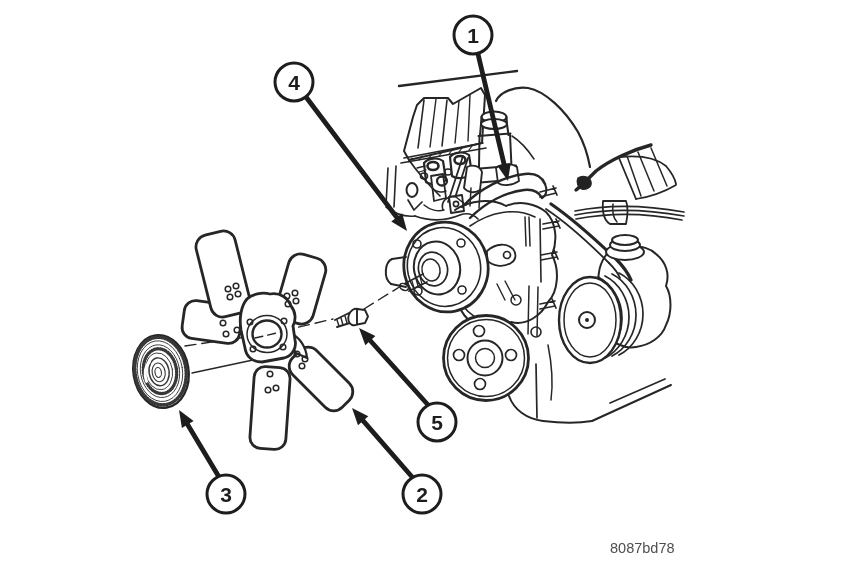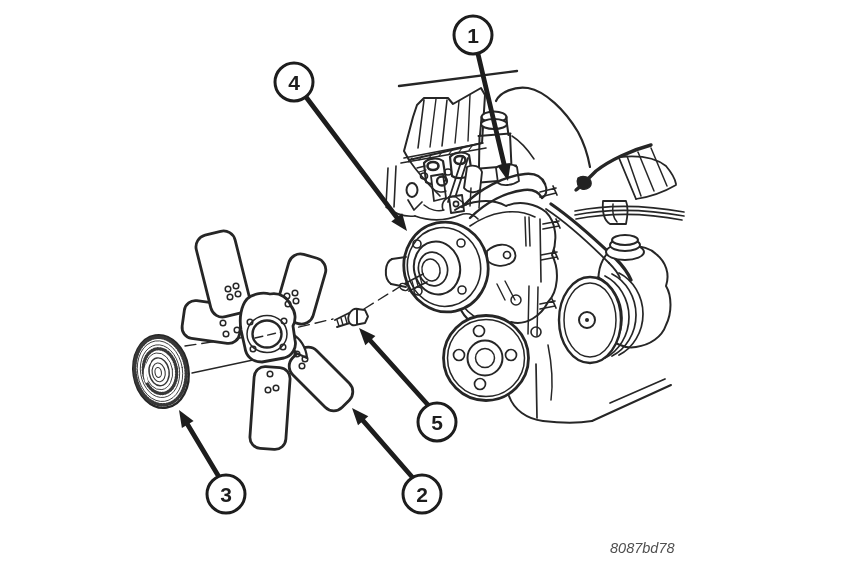--- a/index.html
+++ b/index.html
@@ -1,19 +1,19 @@
 <!DOCTYPE html>
 <html><head>
 <meta charset="utf-8">
 <style>
   html,body{margin:0;padding:0;background:#ffffff;}
   .wrap{width:843px;height:568px;position:relative;background:#ffffff;overflow:hidden;}
   svg{position:absolute;left:0;top:0;}
   .pn{position:absolute;left:610px;top:540px;width:80px;font-family:"Liberation Sans",sans-serif;
-      font-size:14.5px;color:#4f4f4f;letter-spacing:0px;font-style:italic;}
+      font-size:14.5px;color:#4f4f4f;letter-spacing:0px;}
 </style>
 </head>
 <body>
 <div class="wrap">
 <svg width="843" height="568" viewBox="0 0 843 568" fill="none" stroke-linecap="round" stroke-linejoin="round">
 <g stroke="#262626" stroke-width="2">
 
 <path d="M399,86 L517,71" stroke-width="2.4"></path>
 
 <path d="M417,105 L424,98 L448,98 L453,104 L481,88 L485,95 L482,143 L409,160 L404,151 L413,117 Z" fill="#ffffff"></path>

